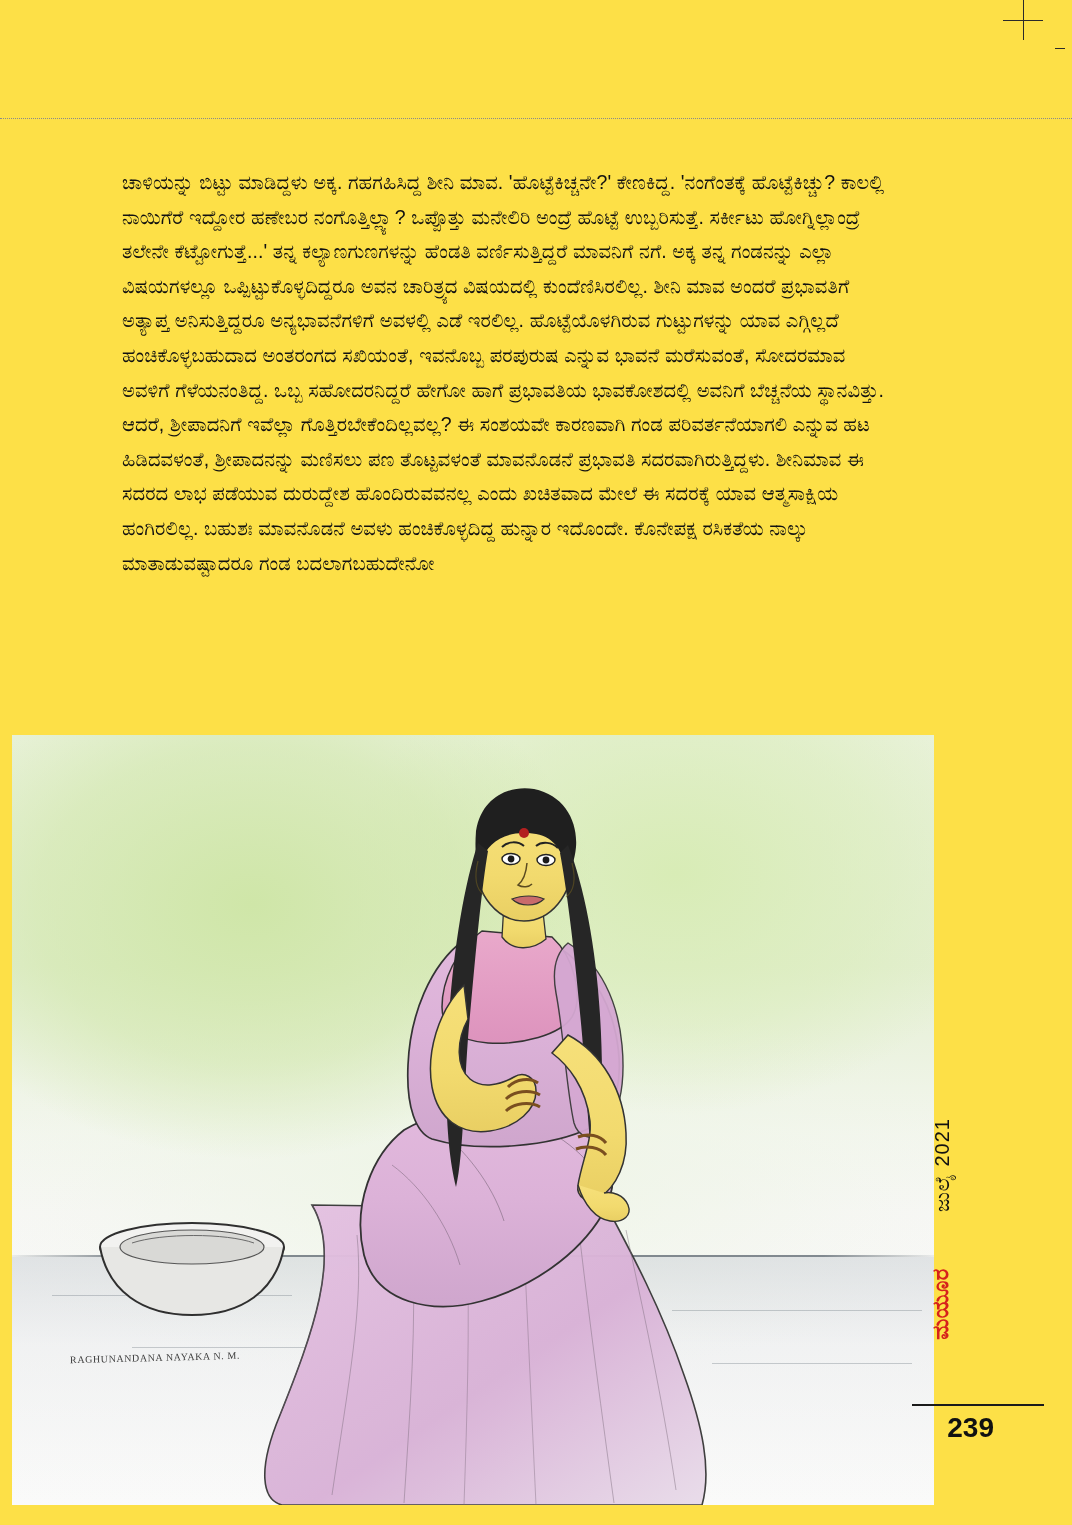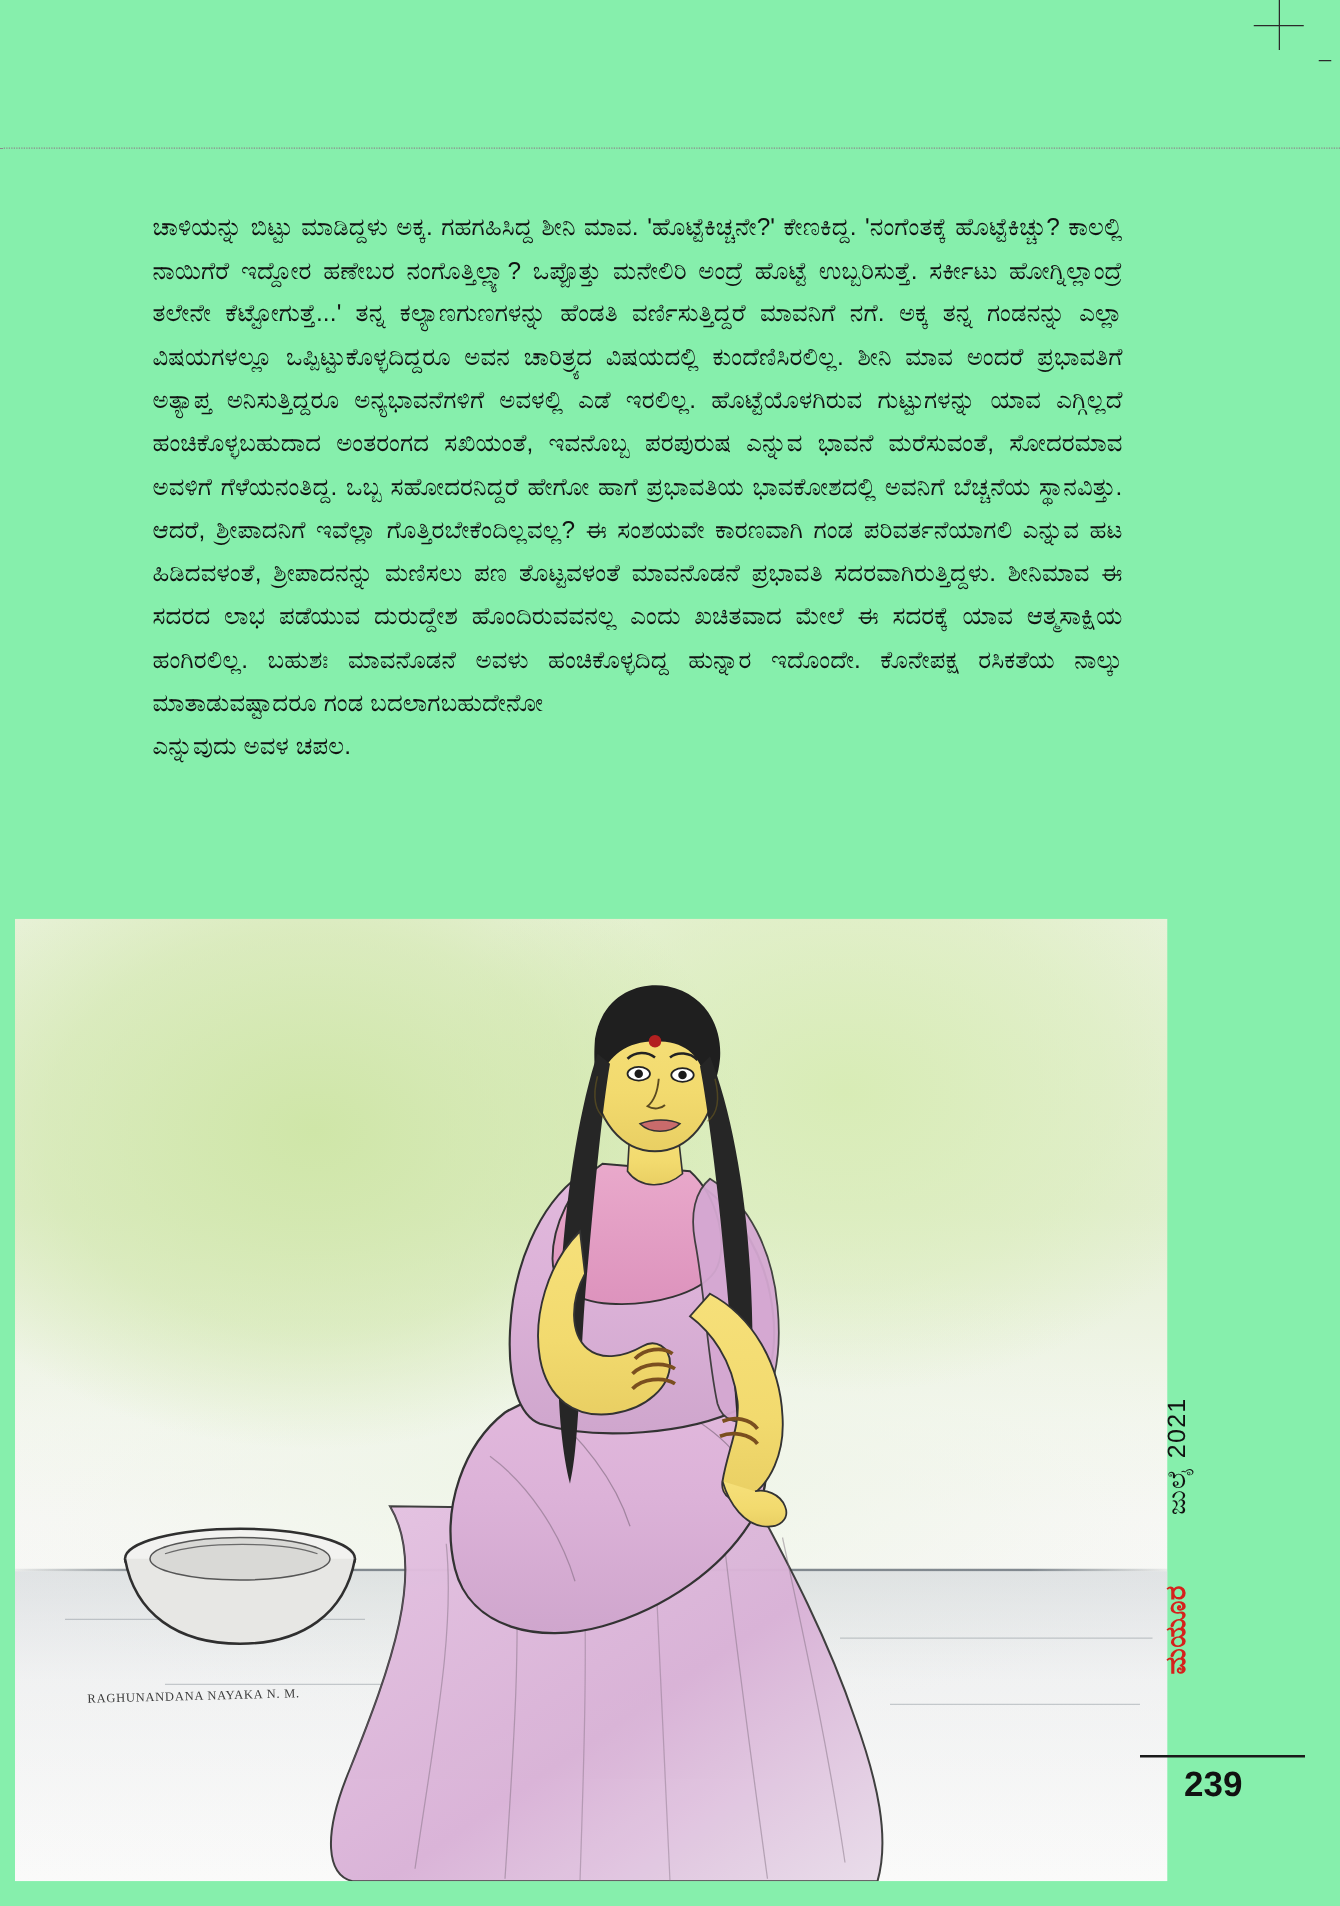--- a/index.html
+++ b/index.html
@@ -7,21 +7,21 @@
     padding: 0;
     background: #ffffff;
   }
   body {
     font-family: "Liberation Sans", sans-serif;
   }
   #page {
     position: relative;
     width: 1072px;
     height: 1525px;
-    background: #86efac;
+    background: #fde047;
     overflow: hidden;
   }
 
   
   .crop-mark-v {
     position: absolute;
     width: 1px;
     background: #2a2a2a;
   }
   .crop-mark-h {
@@ -169,21 +169,20 @@
 
 <div id="page">
 
   <div class="crop-mark-v" style="left:1023px; top:0px; height:40px;"></div>
   <div class="crop-mark-h" style="left:1003px; top:20px; width:40px;"></div>
   <div class="right-tick" style="left:1055px; top:48px;"></div>
   <div class="crop-dotted" style="top:118px;"></div>
 
   <div class="text-column">
     <p>ಚಾಳಿಯನ್ನು ಬಿಟ್ಟು ಮಾಡಿದ್ದಳು ಅಕ್ಕ. ಗಹಗಹಿಸಿದ್ದ ಶೀನಿ ಮಾವ. 'ಹೊಟ್ಟೆಕಿಚ್ಚನೇ?' ಕೇಣಕಿದ್ದ. 'ನಂಗೆಂತಕ್ಕೆ ಹೊಟ್ಟೆಕಿಚ್ಚು? ಕಾಲಲ್ಲಿ ನಾಯಿಗೆರೆ ಇದ್ದೋರ ಹಣೇಬರ ನಂಗೊತ್ತಿಲ್ಲ್ಯಾ? ಒಪ್ಪೊತ್ತು ಮನೇಲಿರಿ ಅಂದ್ರೆ ಹೊಟ್ಟೆ ಉಬ್ಬರಿಸುತ್ತೆ. ಸರ್ಕೀಟು ಹೋಗ್ನಿಲ್ಲಾಂದ್ರೆ ತಲೇನೇ ಕೆಟ್ಟೋಗುತ್ತೆ...' ತನ್ನ ಕಲ್ಯಾಣಗುಣಗಳನ್ನು ಹೆಂಡತಿ ವರ್ಣಿಸುತ್ತಿದ್ದರೆ ಮಾವನಿಗೆ ನಗೆ. ಅಕ್ಕ ತನ್ನ ಗಂಡನನ್ನು ಎಲ್ಲಾ ವಿಷಯಗಳಲ್ಲೂ ಒಪ್ಪಿಟ್ಟುಕೊಳ್ಳದಿದ್ದರೂ ಅವನ ಚಾರಿತ್ರ್ಯದ ವಿಷಯದಲ್ಲಿ ಕುಂದೆಣಿಸಿರಲಿಲ್ಲ. ಶೀನಿ ಮಾವ ಅಂದರೆ ಪ್ರಭಾವತಿಗೆ ಅತ್ಯಾಪ್ತ ಅನಿಸುತ್ತಿದ್ದರೂ ಅನ್ಯಭಾವನೆಗಳಿಗೆ ಅವಳಲ್ಲಿ ಎಡೆ ಇರಲಿಲ್ಲ. ಹೊಟ್ಟೆಯೊಳಗಿರುವ ಗುಟ್ಟುಗಳನ್ನು ಯಾವ ಎಗ್ಗಿಲ್ಲದೆ ಹಂಚಿಕೊಳ್ಳಬಹುದಾದ ಅಂತರಂಗದ ಸಖಿಯಂತೆ, ಇವನೊಬ್ಬ ಪರಪುರುಷ ಎನ್ನುವ ಭಾವನೆ ಮರೆಸುವಂತೆ, ಸೋದರಮಾವ ಅವಳಿಗೆ ಗೆಳೆಯನಂತಿದ್ದ. ಒಬ್ಬ ಸಹೋದರನಿದ್ದರೆ ಹೇಗೋ ಹಾಗೆ ಪ್ರಭಾವತಿಯ ಭಾವಕೋಶದಲ್ಲಿ ಅವನಿಗೆ ಬೆಚ್ಚನೆಯ ಸ್ಥಾನವಿತ್ತು. ಆದರೆ, ಶ್ರೀಪಾದನಿಗೆ ಇವೆಲ್ಲಾ ಗೊತ್ತಿರಬೇಕೆಂದಿಲ್ಲವಲ್ಲ? ಈ ಸಂಶಯವೇ ಕಾರಣವಾಗಿ ಗಂಡ ಪರಿವರ್ತನೆಯಾಗಲಿ ಎನ್ನುವ ಹಟ ಹಿಡಿದವಳಂತೆ, ಶ್ರೀಪಾದನನ್ನು ಮಣಿಸಲು ಪಣ ತೊಟ್ಟವಳಂತೆ ಮಾವನೊಡನೆ ಪ್ರಭಾವತಿ ಸದರವಾಗಿರುತ್ತಿದ್ದಳು. ಶೀನಿಮಾವ ಈ ಸದರದ ಲಾಭ ಪಡೆಯುವ ದುರುದ್ದೇಶ ಹೊಂದಿರುವವನಲ್ಲ ಎಂದು ಖಚಿತವಾದ ಮೇಲೆ ಈ ಸದರಕ್ಕೆ ಯಾವ ಆತ್ಮಸಾಕ್ಷಿಯ ಹಂಗಿರಲಿಲ್ಲ. ಬಹುಶಃ ಮಾವನೊಡನೆ ಅವಳು ಹಂಚಿಕೊಳ್ಳದಿದ್ದ ಹುನ್ನಾರ ಇದೊಂದೇ. ಕೊನೇಪಕ್ಷ ರಸಿಕತೆಯ ನಾಲ್ಕು ಮಾತಾಡುವಷ್ಟಾದರೂ ಗಂಡ ಬದಲಾಗಬಹುದೇನೋ</p>
-    <p>ಎನ್ನುವುದು ಅವಳ ಚಪಲ.</p>
   </div>
 
   <div class="illustration">
     <div class="illo-bg"></div>
     <div class="floor-line"></div>
     <div class="floor-shade"></div>
     <div class="floor-streak" style="left:40px; top:560px; width:240px;"></div>
     <div class="floor-streak" style="left:660px; top:575px; width:250px;"></div>
     <div class="floor-streak" style="left:120px; top:612px; width:180px;"></div>
     <div class="floor-streak" style="left:700px; top:628px; width:200px;"></div>

